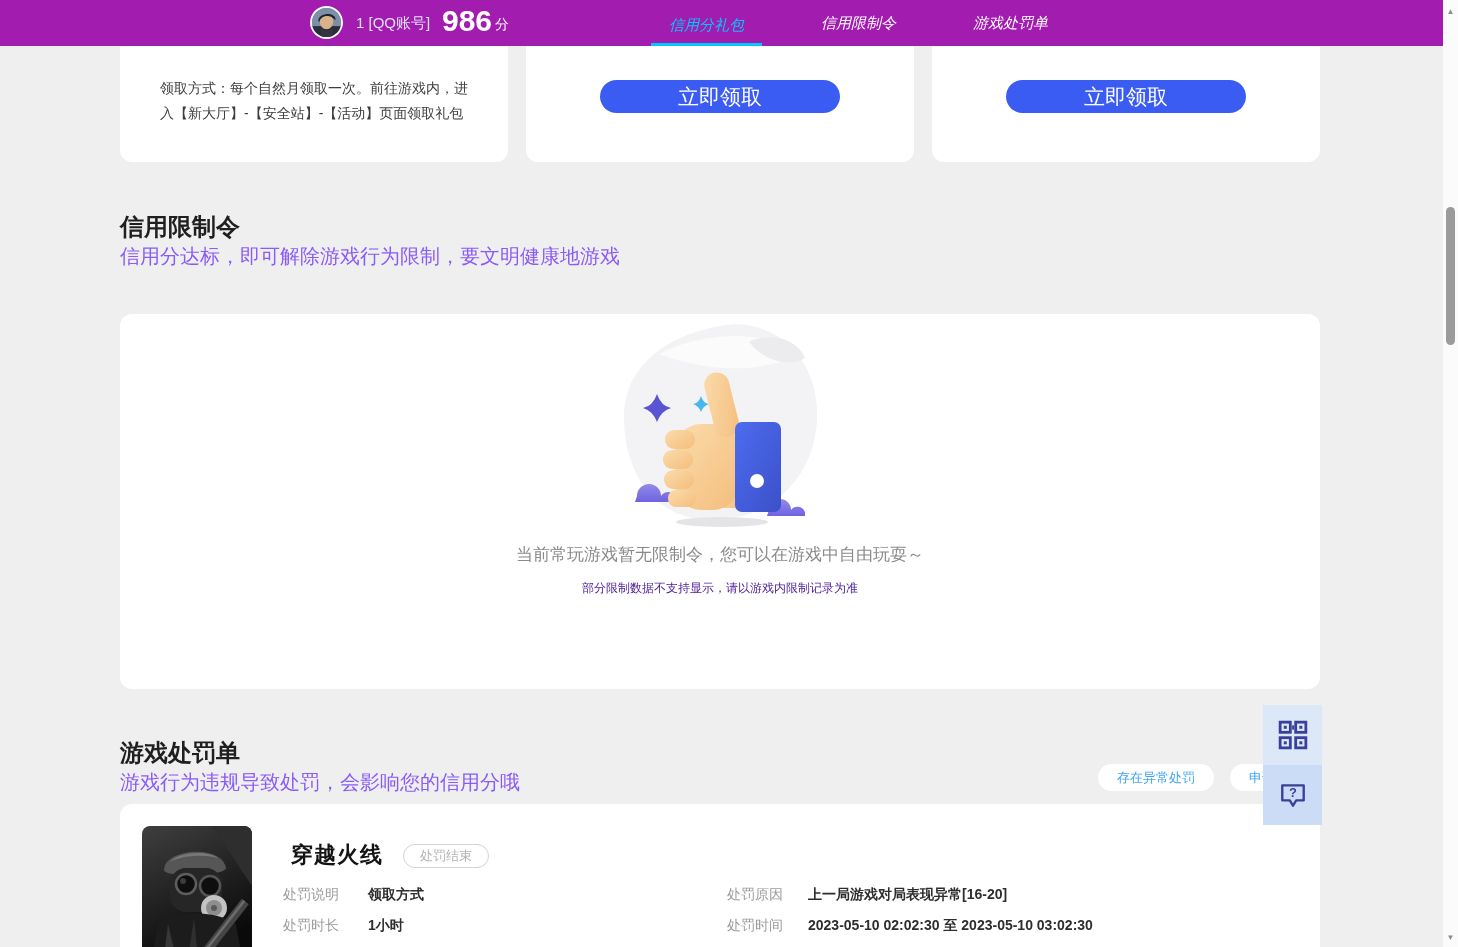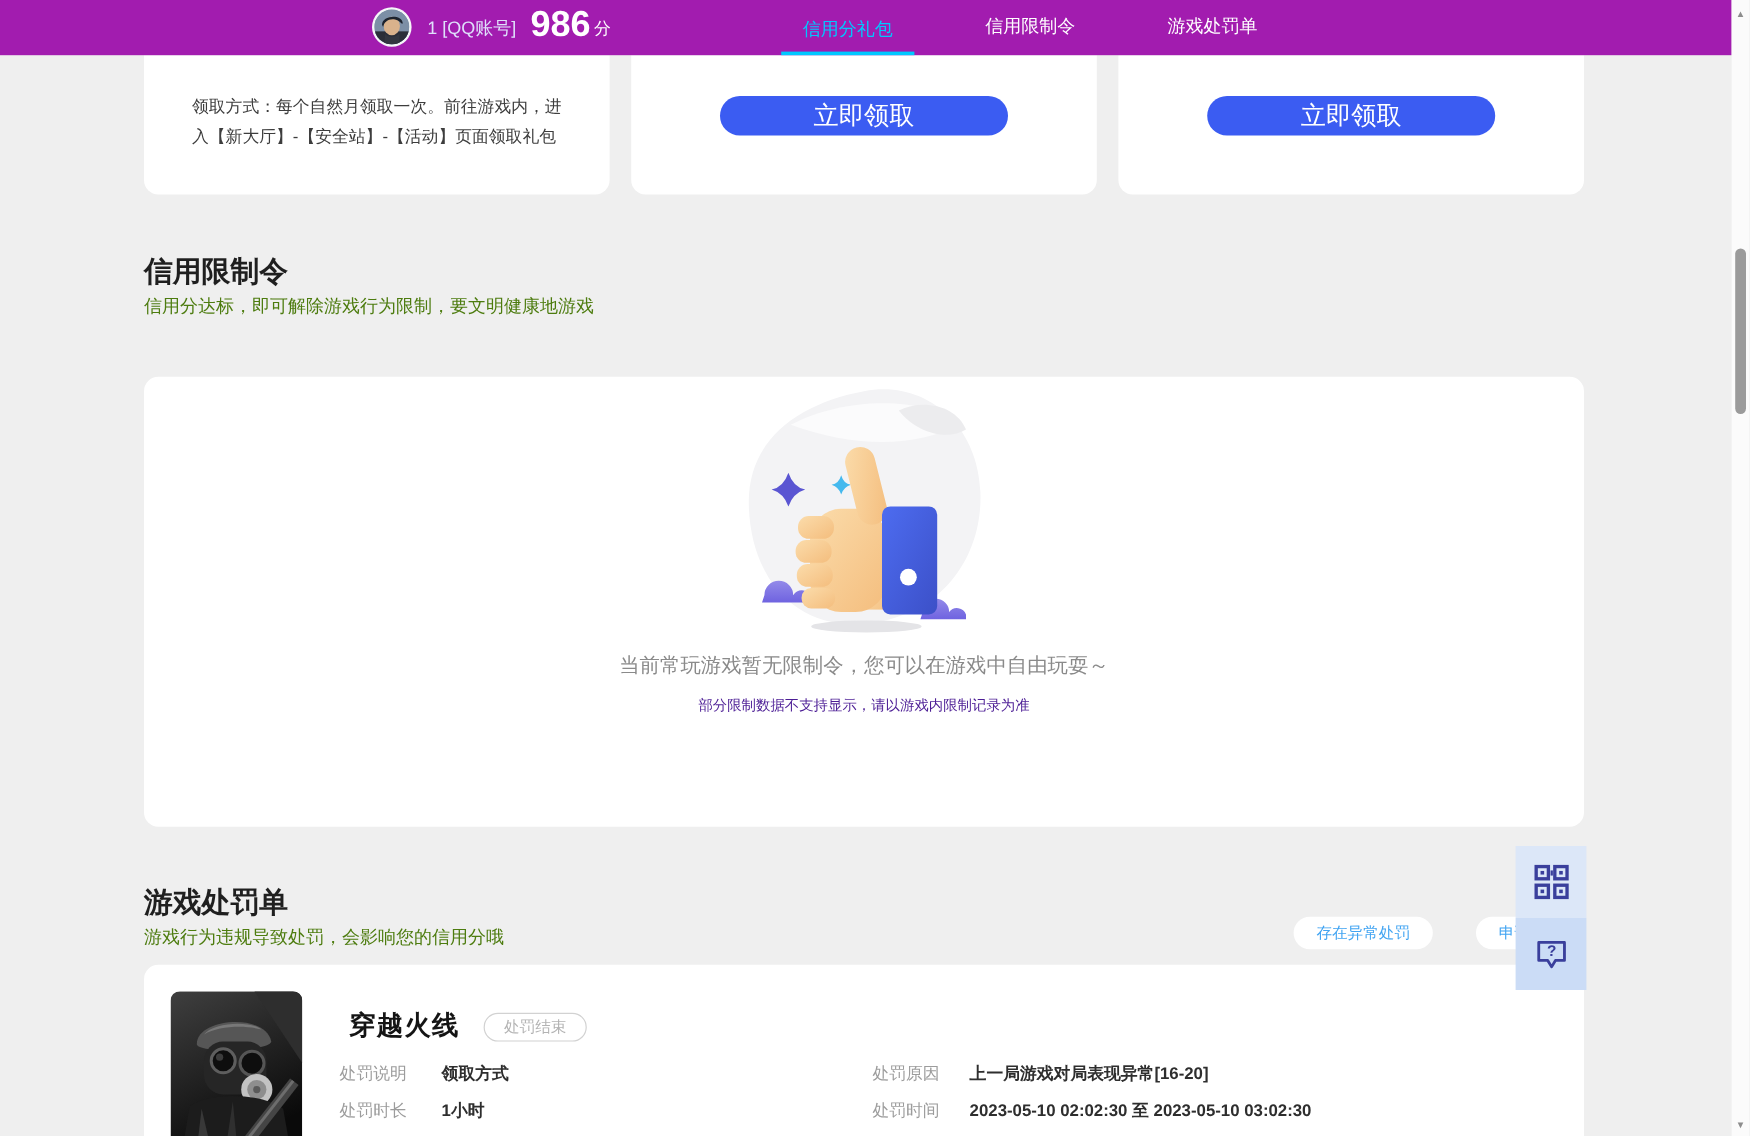--- a/index.html
+++ b/index.html
@@ -12,51 +12,51 @@
   }
 
   
   .header { position:absolute; top:0; left:0; width:1443px; height:46px; background:#a21caf; z-index:10; }
   .avatar { position:absolute; left:310px; top:6px; width:33px; height:33px; border-radius:50%;
             border:2px solid rgba(255,255,255,.92); overflow:hidden; background:#7c8fa6; }
   .avatar svg { display:block; width:100%; height:100%; }
   .account { position:absolute; left:356px; top:14px; color:#dfe0fb; font-size:15px; white-space:nowrap; }
   .score { position:absolute; left:442px; top:4px; color:#fff; font-size:30px; font-weight:bold; }
   .score .unit { font-size:14px; font-weight:normal; margin-left:3px; vertical-align:2px; }
-  .tabs { position:absolute; left:651px; top:0; height:46px; display:flex; gap:41px; }
+  .tabs { position:absolute; left:651px; top:0; height:46px; display:flex; gap:41px;font-style:italic; }
   .tab { height:46px; line-height:46px; padding:0 18px; font-size:15px; color:#fff; cursor:pointer; }
   .tab.active { color:#00C8FF; border-bottom:3px solid #00C8FF; line-height:49px; }
 
   
   .page { position:absolute; top:46px; left:0; width:1443px; }
   .content { position:relative; width:1200px; margin-left:120px; }
 
   
   .gift-row { display:flex; gap:18px; }
   .gift-card { flex:1; height:116px; background:#fff; border-radius:0 0 12px 12px; overflow:hidden; }
   .claim-text { padding:30px 17px 0 40px; font-size:14px; color:#3d3d3d; line-height:25px; }
   .claim-btn { display:block; width:240px; height:33px; margin:34px auto 0; background:#3B5CF2; border:none;
                border-radius:17px; color:#fff; font-size:21px; line-height:33px; text-align:center; cursor:pointer;
                font-family:inherit; }
 
   
   .section-head { position:relative; }
   .sec1 { margin-top:51px; }
   .sec2 { margin-top:50px; }
   .section-title { font-size:24px; font-weight:bold; color:#1f1f1f; line-height:28px; }
-  .section-sub { margin-top:6px; font-size:15px; color:#4d7c0f; line-height:18px; }
+  .section-sub { margin-top:6px; font-size:20px; color:#8b5cf6; line-height:18px; }
 
   
   .empty-card { margin-top:16px; height:375px; background:#fff; border-radius:12px; text-align:center; }
   .illus { margin:49px auto 0; width:202px; height:215px; }
   .empty-msg { margin-top:14px; font-size:17px; color:#8a8a8a; }
   .empty-note { margin-top:14px; font-size:12px; color:#4c1d95; }
 
   
-  .pills { position:absolute; right:0; top:25px; display:flex; gap:36px; }
+  .pills { position:absolute; right:0; top:25px; display:flex; gap:16px; }
   .pill { height:27px; line-height:27px; padding:0 19px; background:#fff; border-radius:14px;
           color:#41A4F2; font-size:13px; white-space:nowrap; cursor:pointer; border:none; font-family:inherit; }
 
   
   .punish-card { margin-top:13px; height:164px; background:#fff; border-radius:12px; position:relative; }
   .game-img { position:absolute; left:22px; top:22px; width:110px; height:132px; border-radius:8px; overflow:hidden; }
   .game-img svg { display:block; }
   .game-title { position:absolute; left:171px; top:36px; font-size:22px; font-weight:bold; color:#141414; letter-spacing:1px; }
   .status-badge { position:absolute; left:283px; top:40px; height:24px; line-height:22px; padding:0 16px;
                   border:1px solid #d2d2d2; border-radius:13px; color:#b3b3b3; font-size:13px; }

